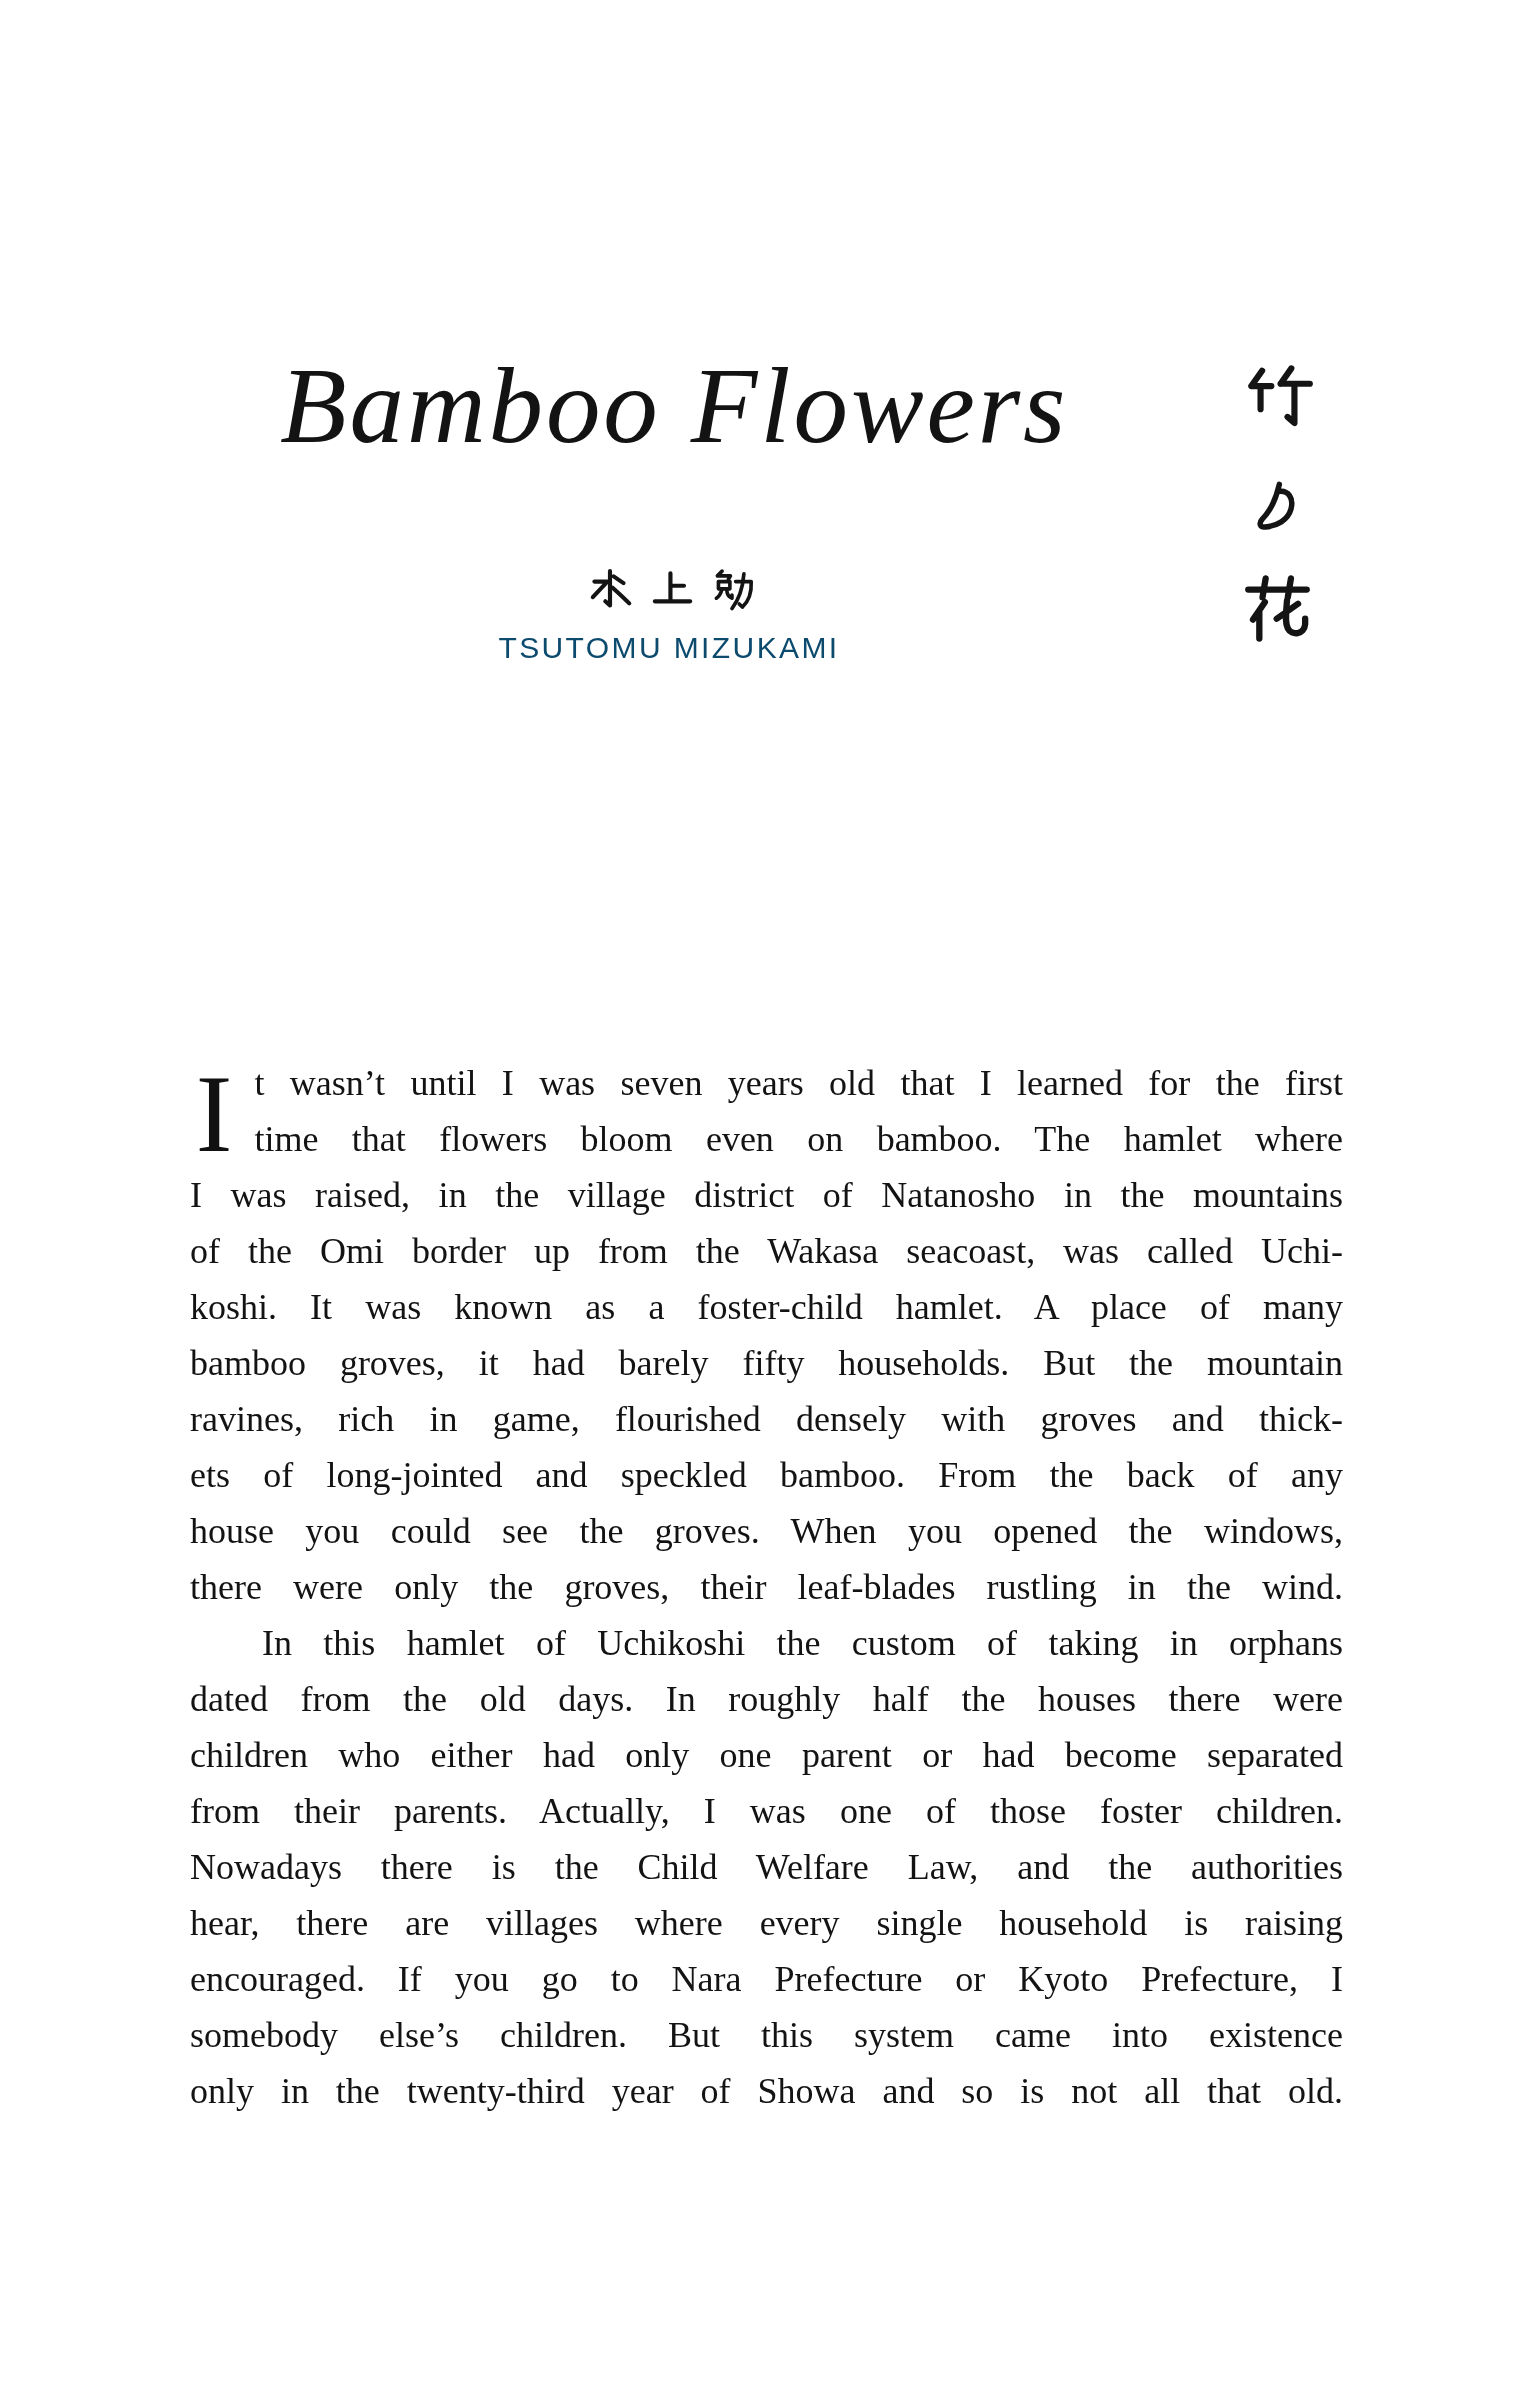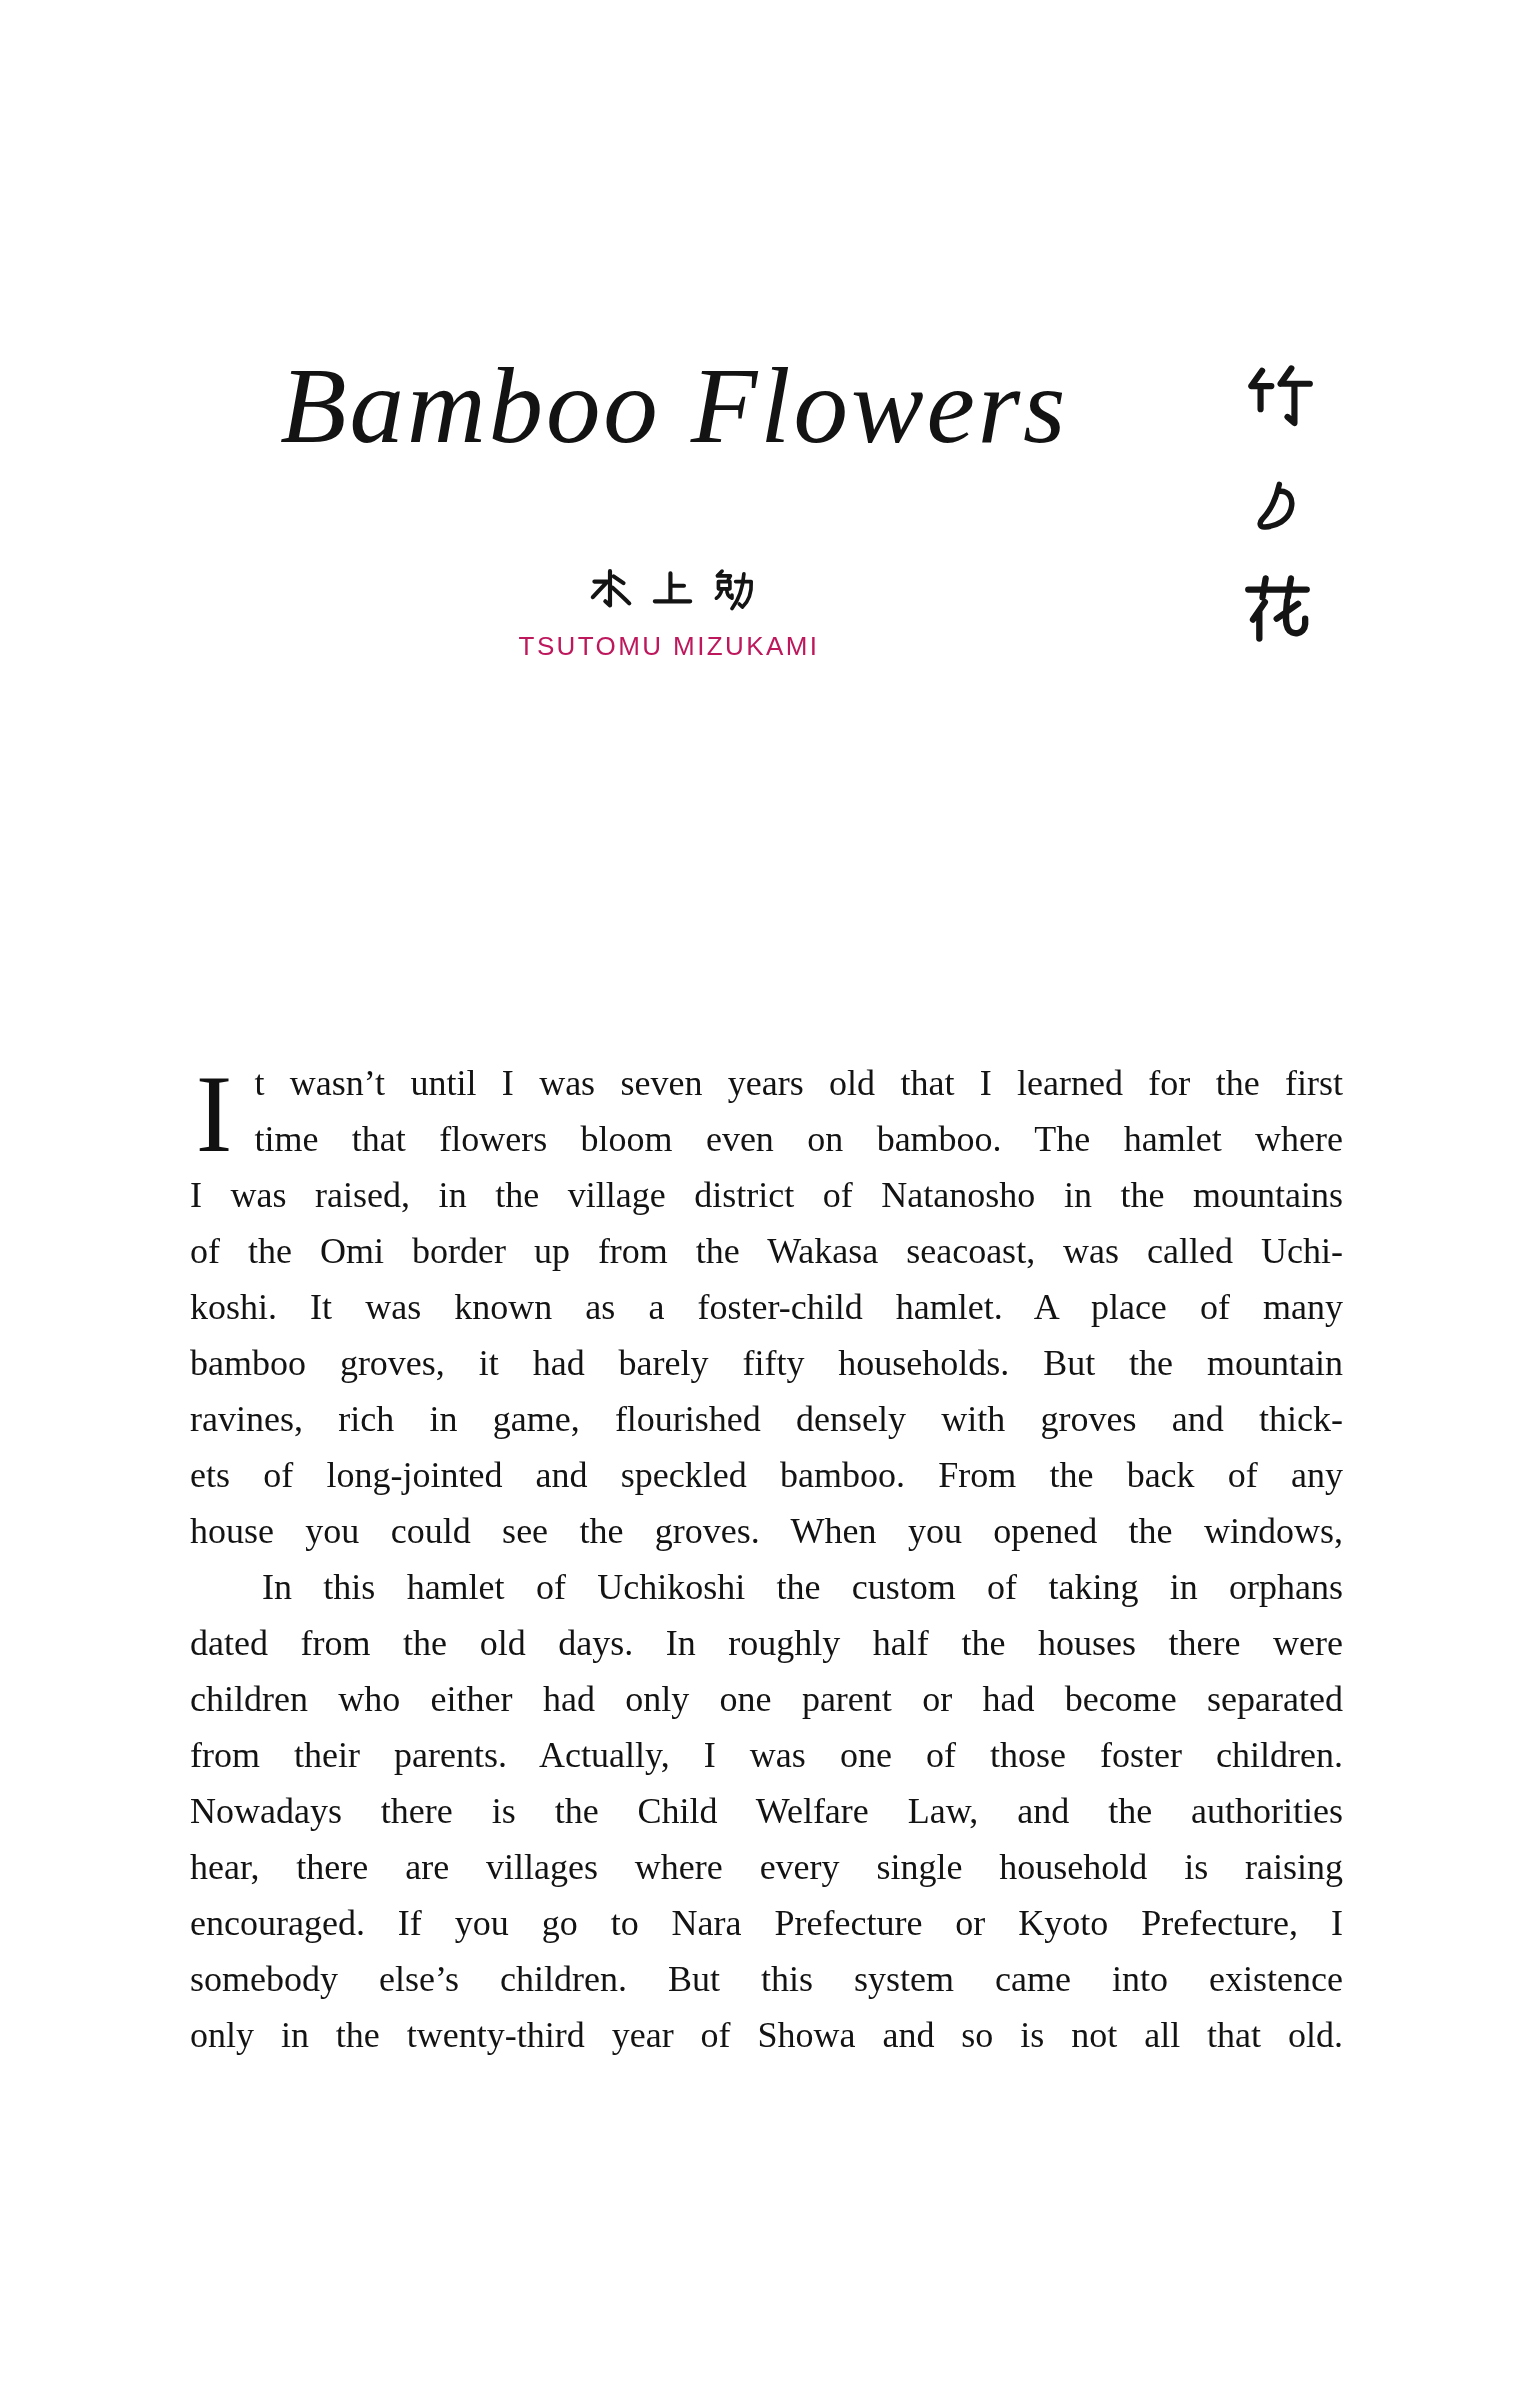--- a/index.html
+++ b/index.html
@@ -46,23 +46,23 @@
     display:flex;
     justify-content:center;
     gap:9.6px;
   }
   .author-romaji{
     position:absolute;
     left:381px;top:631px;
     width:576px;
     text-align:center;
     font-family:"Liberation Sans",sans-serif;
-    font-size:26px;
+    font-size:30px;
     letter-spacing:2.4px;
-    color:#be185d;
+    color:#0c4a6e;
     white-space:nowrap;
   }
   
   .body-text{
     position:absolute;
     left:190px;top:1055px;
     width:1153px;
     font-family:"Liberation Serif",serif;
     font-size:36px;
     line-height:56px;
@@ -147,20 +147,21 @@
         <span class="dropcap">I</span>
         <div class="line">t wasn’t until I was seven years old that I learned for the first</div>
         <div class="line">time that flowers bloom even on bamboo. The hamlet where</div>
         <div class="line">I was raised, in the village district of Natanosho in the mountains</div>
         <div class="line">of the Omi border up from the Wakasa seacoast, was called Uchi-</div>
         <div class="line">koshi. It was known as a foster-child hamlet. A place of many</div>
         <div class="line">bamboo groves, it had barely fifty households. But the mountain</div>
         <div class="line">ravines, rich in game, flourished densely with groves and thick-</div>
         <div class="line">ets of long-jointed and speckled bamboo. From the back of any</div>
         <div class="line">house you could see the groves. When you opened the windows,</div>
+        <div class="line">there were only the groves, their leaf-blades rustling in the wind.</div>
       </div>
       <div class="para">
         <div class="line indent">In this hamlet of Uchikoshi the custom of taking in orphans</div>
         <div class="line">dated from the old days. In roughly half the houses there were</div>
         <div class="line">children who either had only one parent or had become separated</div>
         <div class="line">from their parents. Actually, I was one of those foster children.</div>
         <div class="line">Nowadays there is the Child Welfare Law, and the authorities</div>
         <div class="line">hear, there are villages where every single household is raising</div>
         <div class="line">encouraged. If you go to Nara Prefecture or Kyoto Prefecture, I</div>
         <div class="line">somebody else’s children. But this system came into existence</div>

